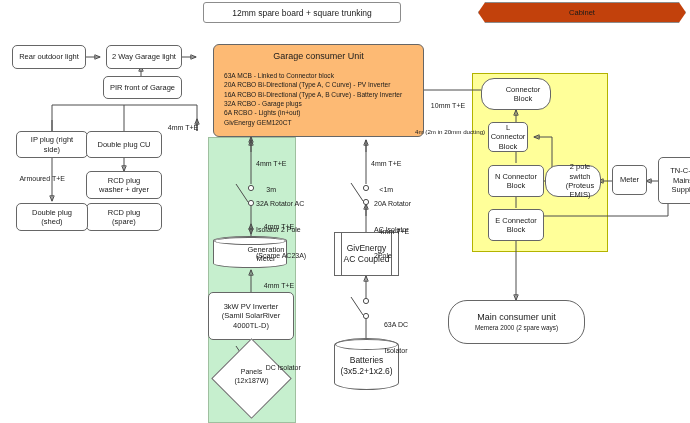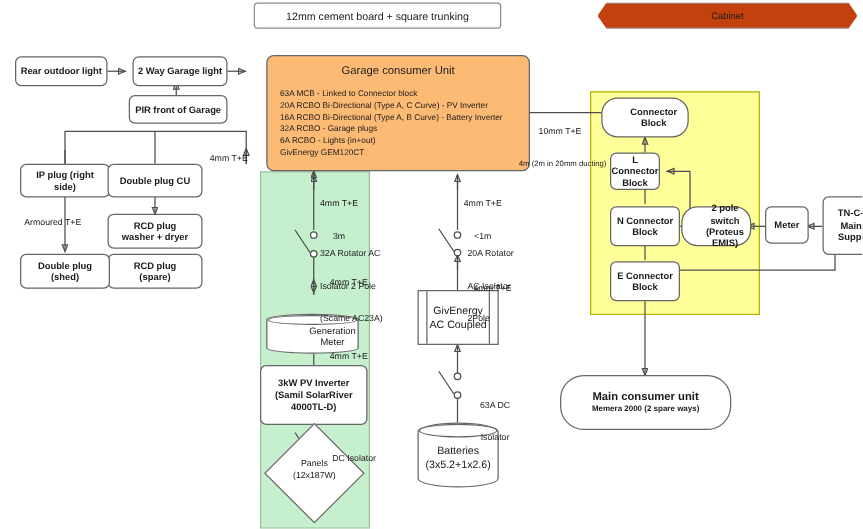--- a/index.html
+++ b/index.html
@@ -38,21 +38,20 @@
     border-radius: 5px;
     display: flex;
     flex-direction: column;
     align-items: center;
     justify-content: center;
     text-align: center;
     font-size: 7.5px;
     line-height: 1.25;
     color: #1a1a1a;
     padding: 1px 2px;
-    font-weight: bold;
   }
   .node.sq { border-radius: 13px; padding-left: 16px; }
   .cu-node {
     position: absolute;
     box-sizing: border-box;
     background: #fdba74;
     border: 1px solid #666666;
     border-radius: 6px;
     padding: 6px 10px;
     margin-left: 16px;
@@ -274,21 +273,21 @@
     <circle class="sw-circ" cx="251" cy="351" r="2.6"></circle>
     <circle class="sw-circ" cx="251" cy="365" r="2.6"></circle>
     <line class="sw-line" x1="248" y1="364" x2="236" y2="346"></line>
 
     <circle class="sw-circ" cx="366" cy="301" r="2.6"></circle>
     <circle class="sw-circ" cx="366" cy="316" r="2.6"></circle>
     <line class="sw-line" x1="363" y1="315" x2="351" y2="297"></line>
   </svg>
 
   <div class="banner" style="left:203px; top:2px; width:198px; height:21px;">
-    <span>12mm cement board + square trunking</span>
+    <span>12mm spare board + square trunking</span>
   </div>
 
   <div class="hexbanner" style="left:478px; top:2px; width:208px; height:21px;">
     <span>Cabinet</span>
   </div>
 
   <div class="node" style="left:12px; top:45px; width:74px; height:24px;">
     <span>Rear outdoor light</span>
   </div>
 
@@ -329,21 +328,21 @@
     <div class="cu-list">
       <div>63A MCB - Linked to Connector block</div>
       <div>20A RCBO Bi-Directional (Type A, C Curve) - PV Inverter</div>
       <div>16A RCBO Bi-Directional (Type A, B Curve) - Battery Inverter</div>
       <div>32A RCBO -  Garage plugs</div>
       <div>6A RCBO - Lights (in+out)</div>
       <div>GivEnergy GEM120CT</div>
     </div>
   </div>
 
-  <div class="cyl" style="left:213px; top:251px; width:74px; height:32px;padding-left:32px;">
+  <div class="cyl" style="left:213px; top:236px; width:74px; height:32px;padding-left:32px;">
     <div class="cyl-lid"></div>
     <div class="cyl-text">
       <div>Generation</div>
       <div>Meter</div>
     </div>
   </div>
 
   <div class="node" style="left:208px; top:292px; width:86px; height:48px;">
     <span>3kW PV Inverter</span>
     <span>(Samil SolarRiver</span>

